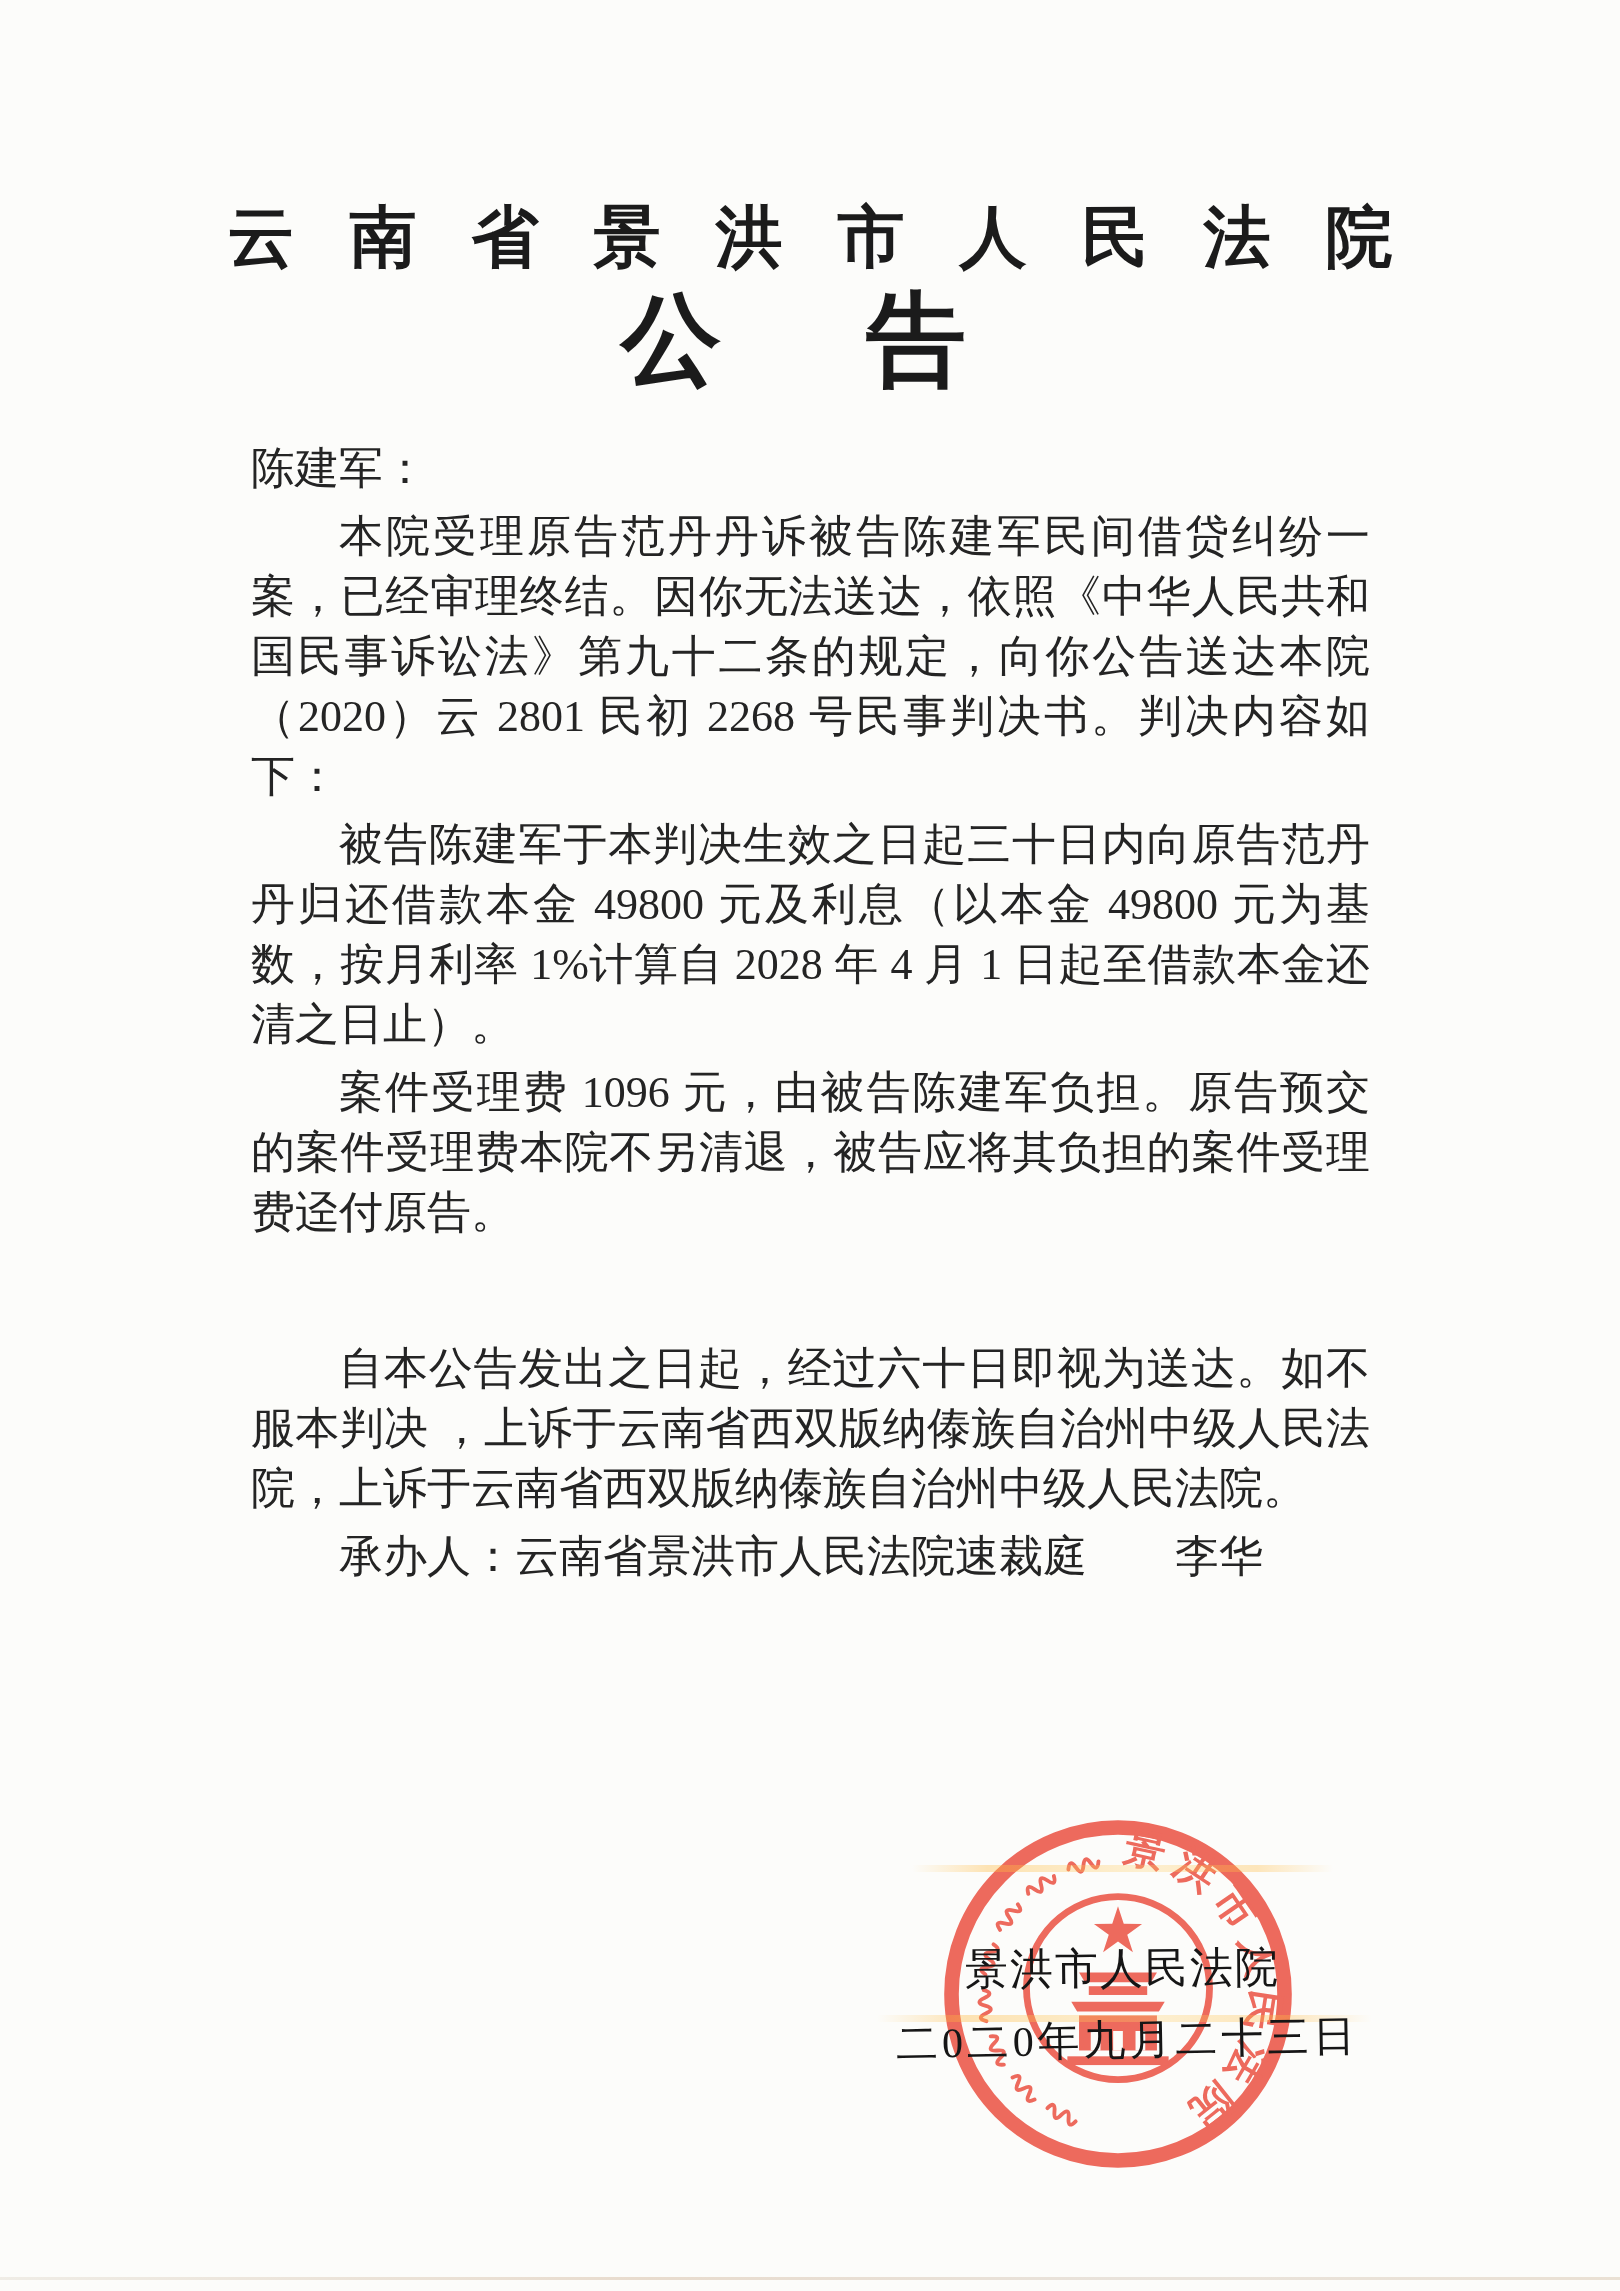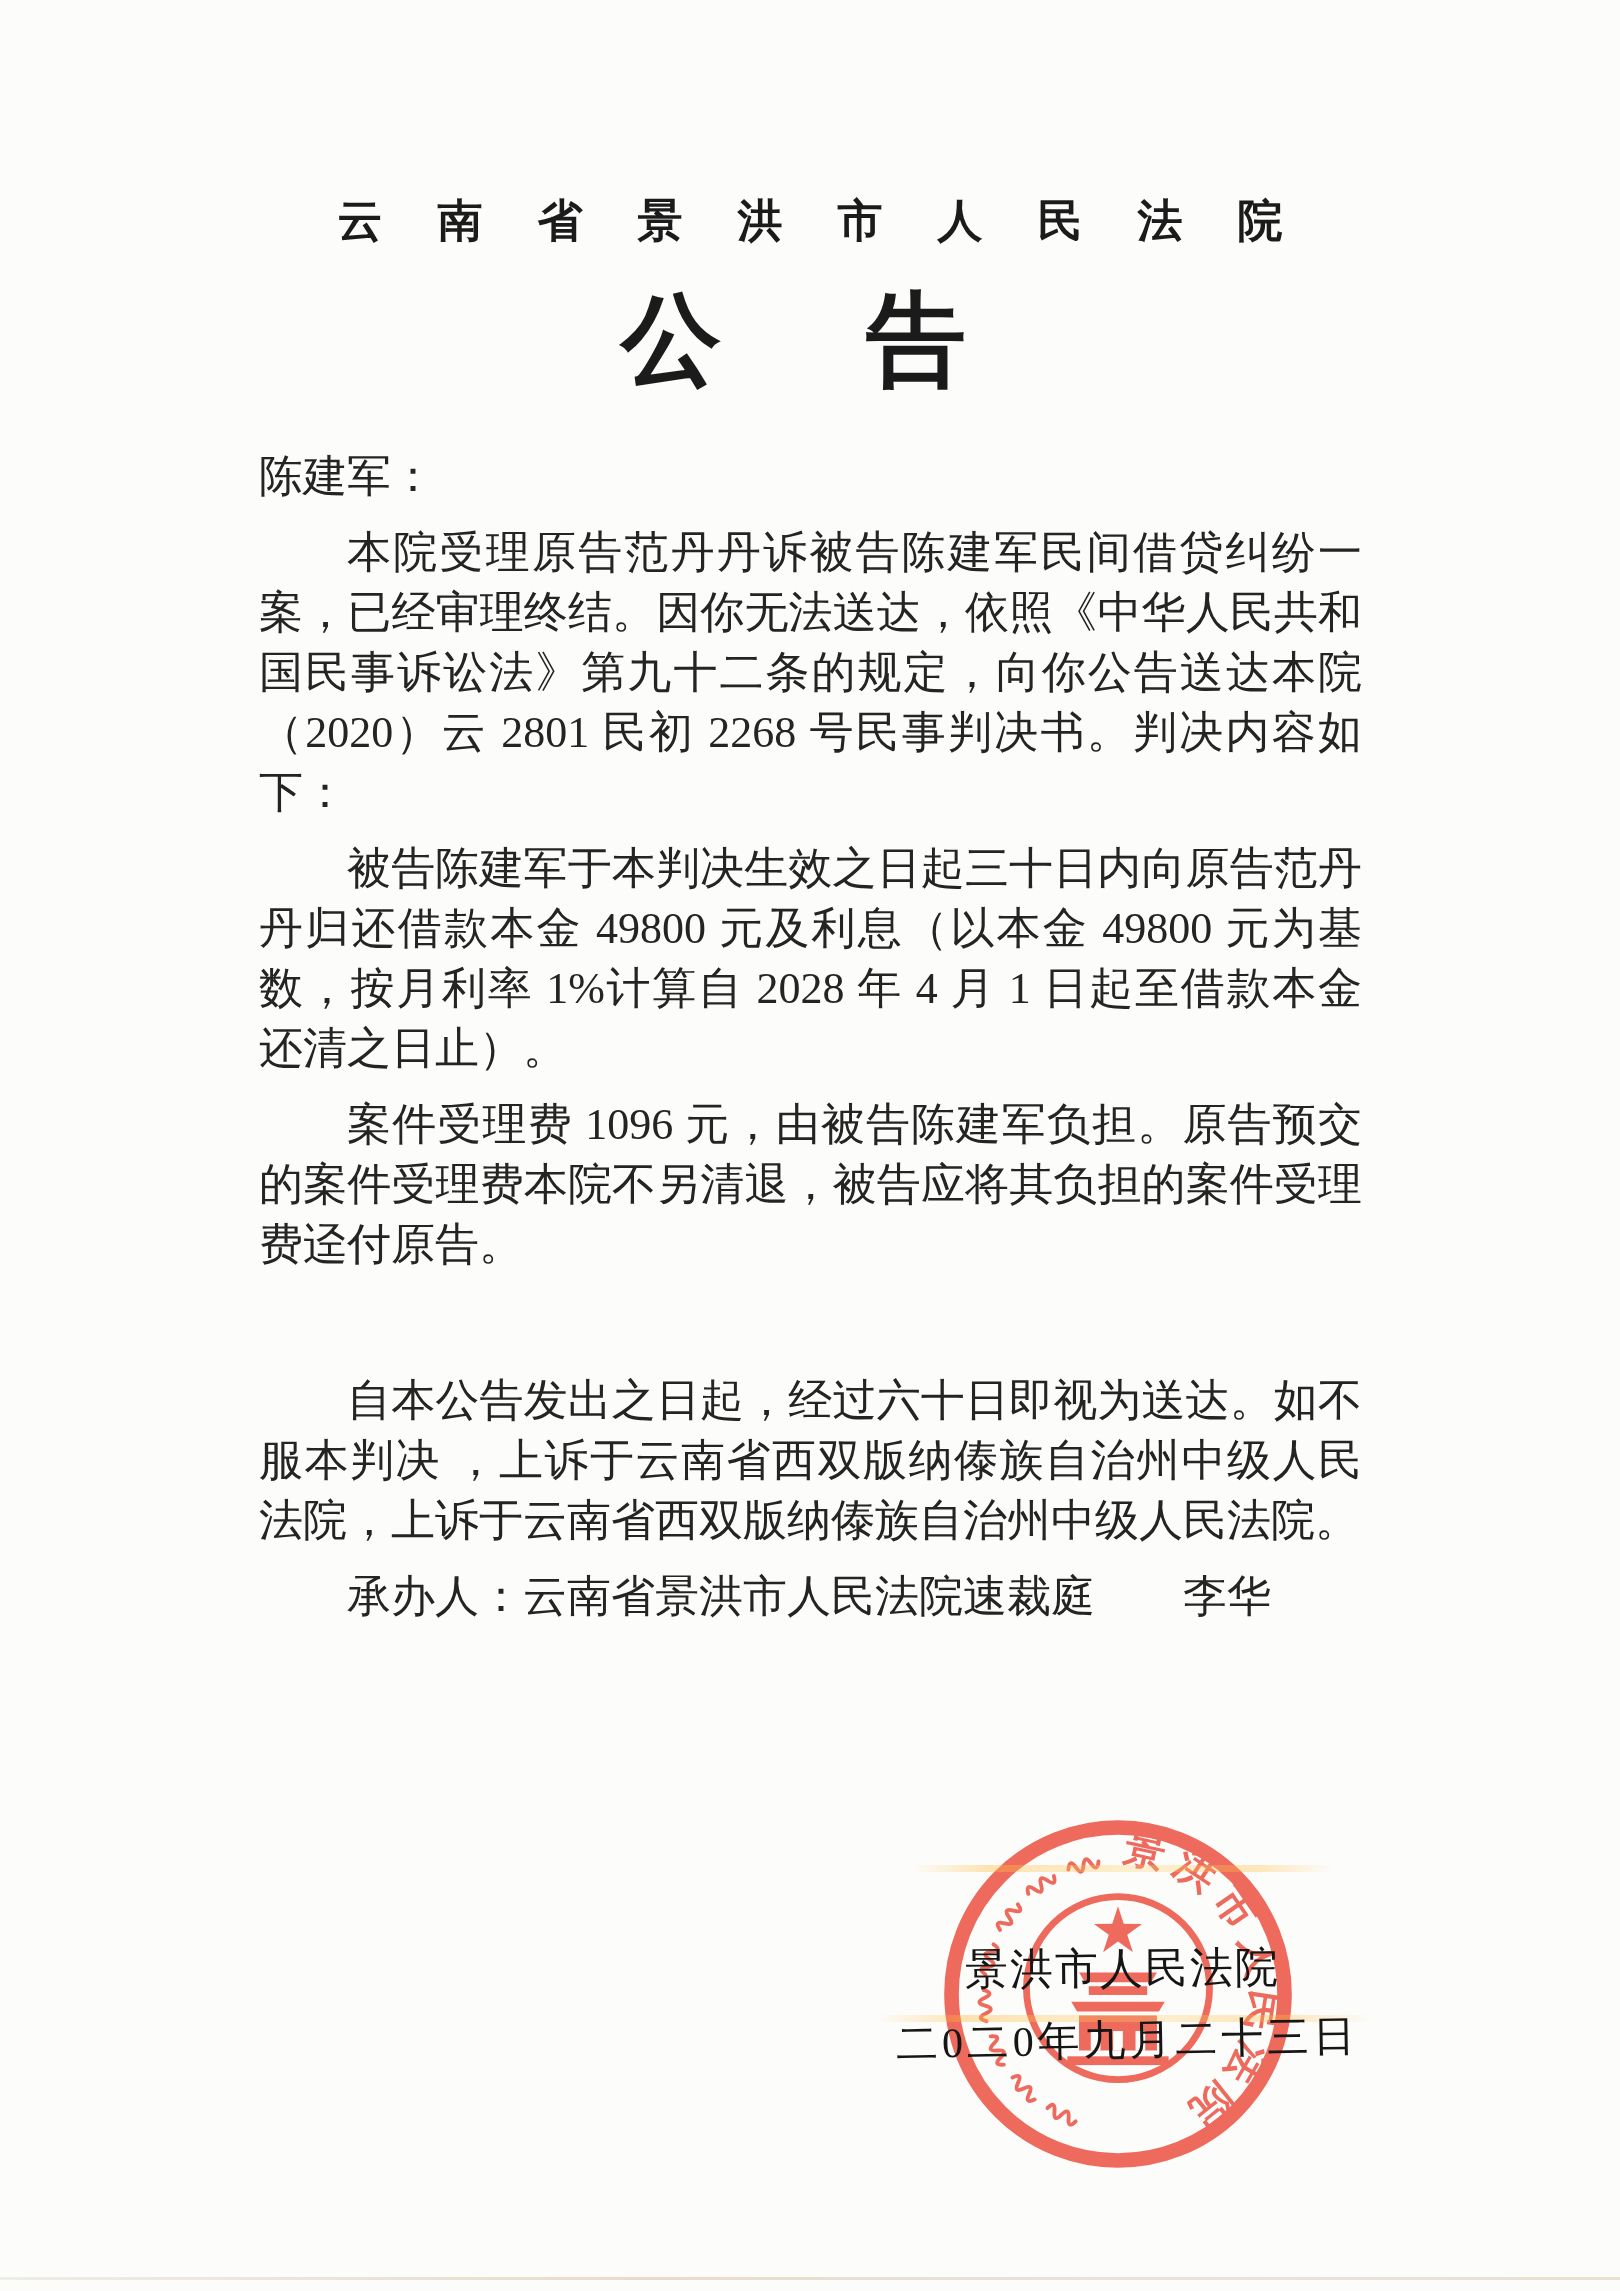--- a/index.html
+++ b/index.html
@@ -10,23 +10,23 @@
     position: relative;
     background: #fcfcfa;
     overflow: hidden;
     font-family: "Liberation Serif", serif;
     color: var(--ink);
   }
 
   .court-title {
     position: absolute; top: 199px; left: 0; width: 100%;
     text-align: center;
-    font-family: Liberation Mono, monospace;
+    font-family: Liberation Serif, serif;
     font-weight: 900;
-    font-size: 45px; line-height: 1.15;
+    font-size: 67px; line-height: 1.15;
     letter-spacing: 55px; padding-left: 55px;
     color: #1b1b1b;
     white-space: nowrap;
   }
 
   .doc-title {
     position: absolute; top: 284px; left: 0; width: 100%;
     text-align: center;
     font-family: "Liberation Sans", sans-serif;
     font-weight: 900;
@@ -36,21 +36,21 @@
     white-space: nowrap;
   }
 
   .content {
     position: absolute; left: 243px; top: 431px; width: 1135px;
     font-family: "Liberation Serif", serif;
     font-size: 44px; line-height: 60px;
     color: #242424;
     text-align: justify;
   }
-  .content p { margin: 16px; text-indent: 2em; }
+  .content p { margin: 8px; text-indent: 2em; }
   .content p.salutation { text-indent: 0; }
   .content p.gap-small { margin-top: 13.7px; }
   .content p.gap-large { margin-top: 96px; }
   .undertaker { margin-top: 133px; text-indent: 2em; white-space: pre-wrap; }
 
   .seal-wrap {
     position: absolute; left: 933px; top: 1809px;
     width: 370px; height: 370px;
     opacity: 0.93;
   }

